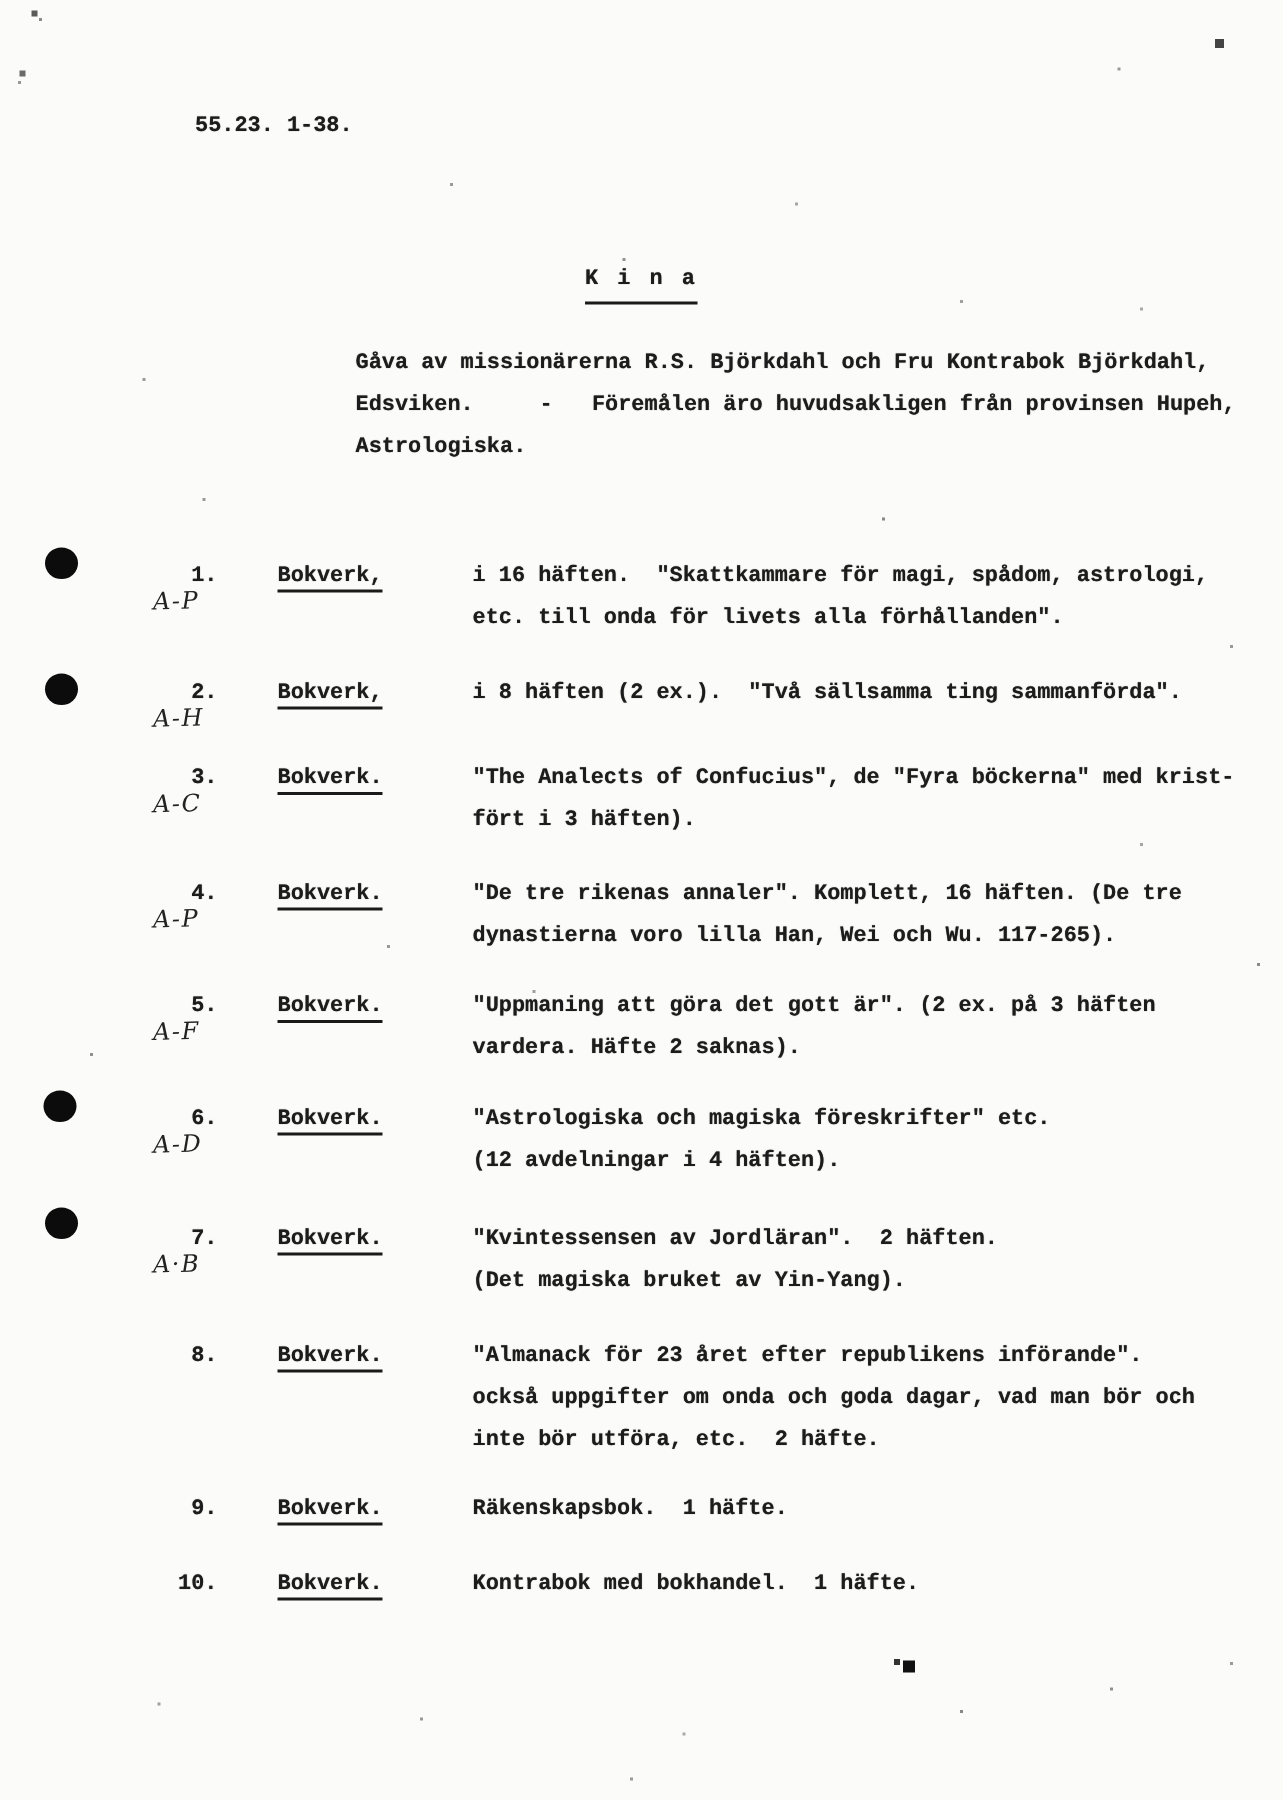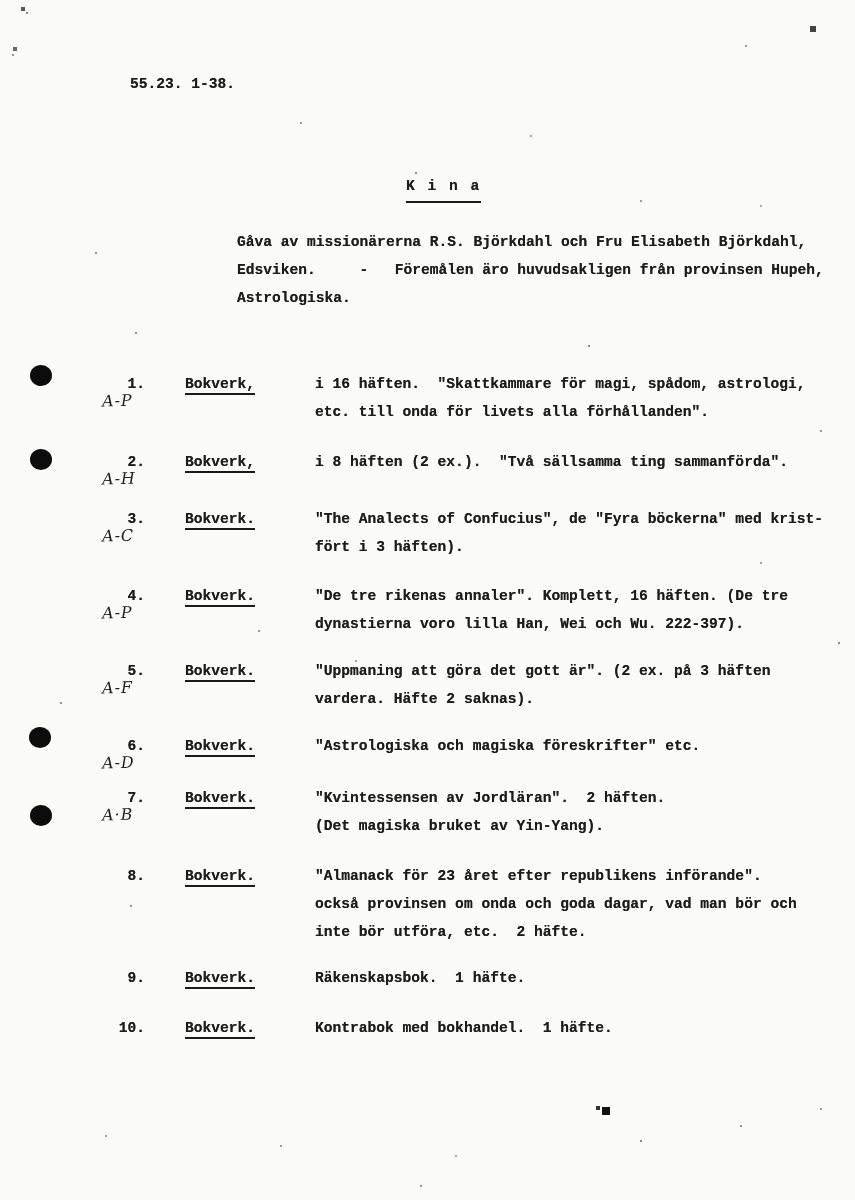--- a/index.html
+++ b/index.html
@@ -23,21 +23,21 @@
     font-size: 14.6px;
     line-height: 28px;
     color: var(--ink, #1c1c1c);
     white-space: pre;
     text-shadow: 0 0 0.6px rgba(20,20,20,0.7);
   }
 
   .ref { position: absolute; left: 130px; top: 70px; }
 
   .title {
-    position: absolute; left: 406px; top: 172px;
+    position: absolute; left: 390px; top: 172px;
     letter-spacing: 2px;
     border-bottom: 2.5px solid #1a1a1a;
     padding-bottom: 1px;
   }
 
   .intro { position: absolute; left: 237px; top: 228px; }
 
   .items { position: absolute; left: 0; top: 370px; width: 855px; }
 
   .item {
@@ -113,21 +113,21 @@
   <div class="hole h1"></div>
   <div class="hole h2"></div>
   <div class="hole h3"></div>
   <div class="hole h4"></div>
 
   <div class="tw ref">55.23. 1-38.</div>
 
   <div class="tw title">K i n a</div>
 
   <div class="intro" id="intro">
-      <div class="tw">Gåva av missionärerna R.S. Björkdahl och Fru Elisabeth Björkdahl,</div>
+      <div class="tw">Gåva av missionärerna R.S. Björkdahl och Fru Kontrabok Björkdahl,</div>
       <div class="tw">Edsviken.     -   Föremålen äro huvudsakligen från provinsen Hupeh,</div>
       <div class="tw">Astrologiska.</div>
     </div>
 
   <div class="items" id="items">
   <div class="item">
     <div class="numcell">
       <div class="tw num">1.</div>
       <div class="anno">A-P</div>
     </div>
@@ -170,21 +170,21 @@
   <div class="item">
     <div class="numcell">
       <div class="tw num">4.</div>
       <div class="anno">A-P</div>
     </div>
     <div class="labelcell">
       <span class="tw label-text">Bokverk.</span>
     </div>
     <div class="desc">
           <div class="tw">"De tre rikenas annaler". Komplett, 16 häften. (De tre</div>
-          <div class="tw">dynastierna voro lilla Han, Wei och Wu. 222-397).</div>
+          <div class="tw">dynastierna voro lilla Han, Wei och Wu. 117-265).</div>
         </div>
   </div>
 
   <div class="item">
     <div class="numcell">
       <div class="tw num">5.</div>
       <div class="anno">A-F</div>
     </div>
     <div class="labelcell">
       <span class="tw label-text">Bokverk.</span>
@@ -198,20 +198,21 @@
   <div class="item">
     <div class="numcell">
       <div class="tw num">6.</div>
       <div class="anno">A-D</div>
     </div>
     <div class="labelcell">
       <span class="tw label-text">Bokverk.</span>
     </div>
     <div class="desc">
           <div class="tw">"Astrologiska och magiska föreskrifter" etc.</div>
+          <div class="tw">(12 avdelningar i 4 häften).</div>
         </div>
   </div>
 
   <div class="item">
     <div class="numcell">
       <div class="tw num">7.</div>
       <div class="anno">A·B</div>
     </div>
     <div class="labelcell">
       <span class="tw label-text">Bokverk.</span>
@@ -225,21 +226,21 @@
   <div class="item">
     <div class="numcell">
       <div class="tw num">8.</div>
       <div class="anno"></div>
     </div>
     <div class="labelcell">
       <span class="tw label-text">Bokverk.</span>
     </div>
     <div class="desc">
           <div class="tw">"Almanack för 23 året efter republikens införande".</div>
-          <div class="tw">också provinsen om onda och goda dagar, vad man bör och</div>
+          <div class="tw">också uppgifter om onda och goda dagar, vad man bör och</div>
           <div class="tw">inte bör utföra, etc.  2 häfte.</div>
         </div>
   </div>
 
   <div class="item">
     <div class="numcell">
       <div class="tw num">9.</div>
       <div class="anno"></div>
     </div>
     <div class="labelcell">

